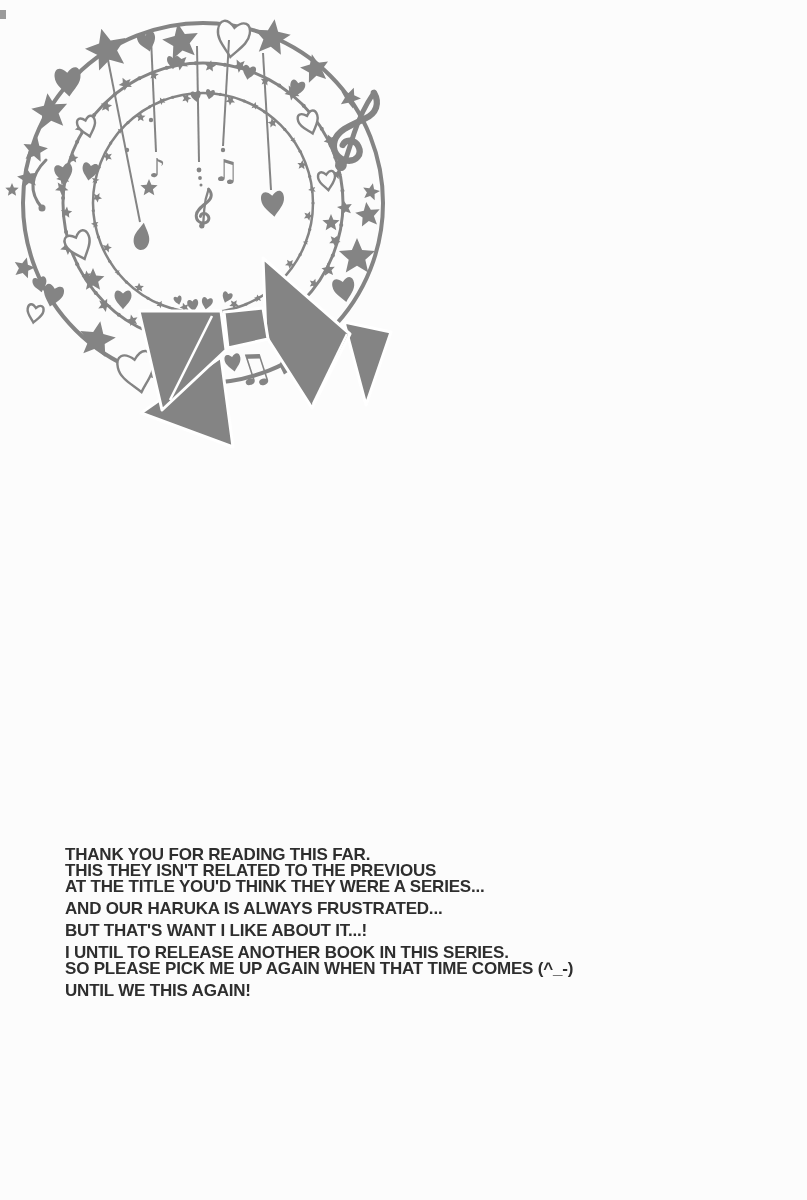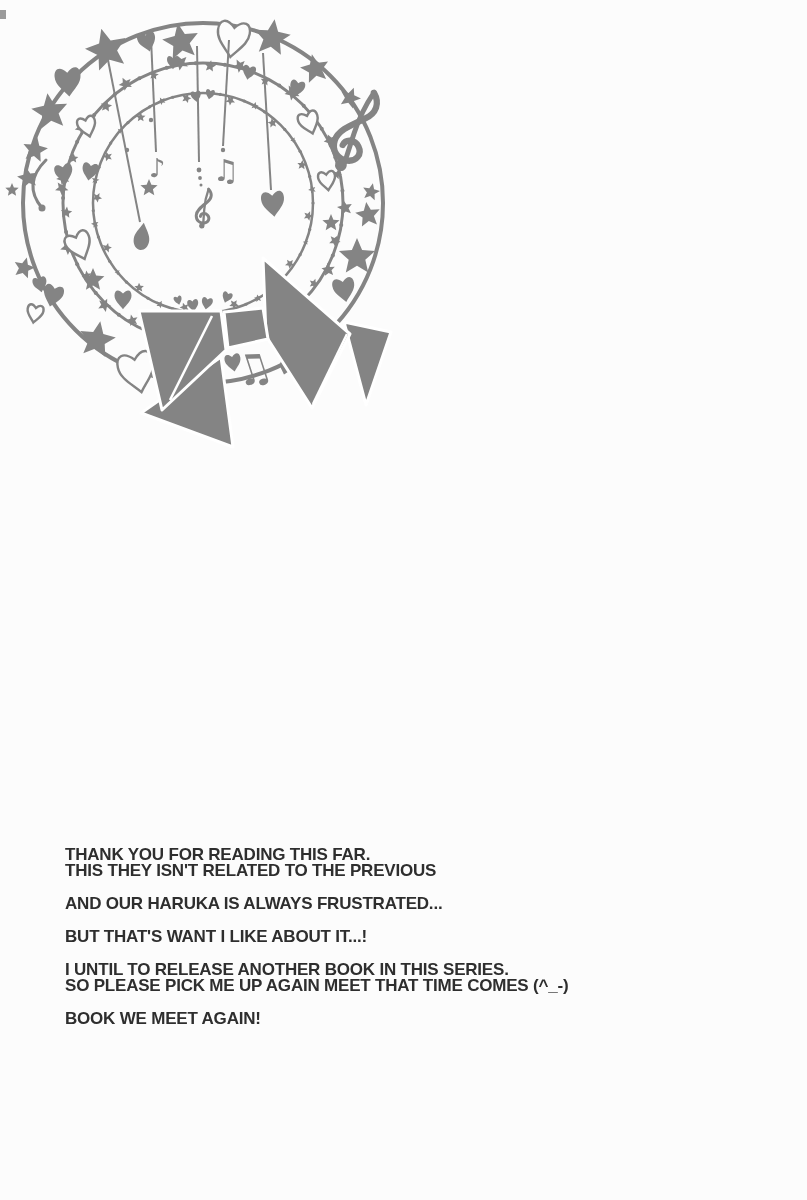--- a/index.html
+++ b/index.html
@@ -17,21 +17,21 @@
     position:absolute;left:65px;top:847px;width:720px;
   }
   .line{
     font-weight:bold;
     font-size:17px;
     line-height:16px;
     letter-spacing:-0.2px;
     color:#2e2e2e;
     white-space:nowrap;
   }
-  .gap{margin-top:17px;}
+  .gap{margin-top:6px;}
 </style>
 </head>
 <body>
 
 <div class="page">
 
   <div class="wreath">
     <svg id="wreath-svg" width="420" height="470" viewBox="0 0 420 470" xmlns="http://www.w3.org/2000/svg">
         <rect x="0" y="10" width="6" height="9" fill="#9a9a9a"></rect>
         <g>
@@ -223,20 +223,21 @@
           <line x1="212" y1="316" x2="170" y2="400" stroke="#ffffff" stroke-width="2.5"></line>
           <line x1="347" y1="334" x2="313" y2="404" stroke="#ffffff" stroke-width="2.5"></line>
           <polygon points="224,312 263,308 268,339 228,348"></polygon>
         </g>
       </svg>
   </div>
 
   <div class="afterword">
     <div class="line">THANK YOU FOR READING THIS FAR.</div>
     <div class="line">THIS THEY ISN'T RELATED TO THE PREVIOUS</div>
+    <div class="line">AT THE TITLE YOU'D THINK THEY WERE A SERIES...</div>
     <div class="line gap">AND OUR HARUKA IS ALWAYS FRUSTRATED...</div>
     <div class="line gap">BUT THAT'S WANT I LIKE ABOUT IT...!</div>
     <div class="line gap">I UNTIL TO RELEASE ANOTHER BOOK IN THIS SERIES.</div>
-    <div class="line">SO PLEASE PICK ME UP AGAIN MEET THAT TIME COMES (^_-)</div>
-    <div class="line gap">BOOK WE MEET AGAIN!</div>
+    <div class="line">SO PLEASE PICK ME UP AGAIN WHEN THAT TIME COMES (^_-)</div>
+    <div class="line gap">UNTIL WE THIS AGAIN!</div>
   </div>
 
 </div>
 
 </body></html>

